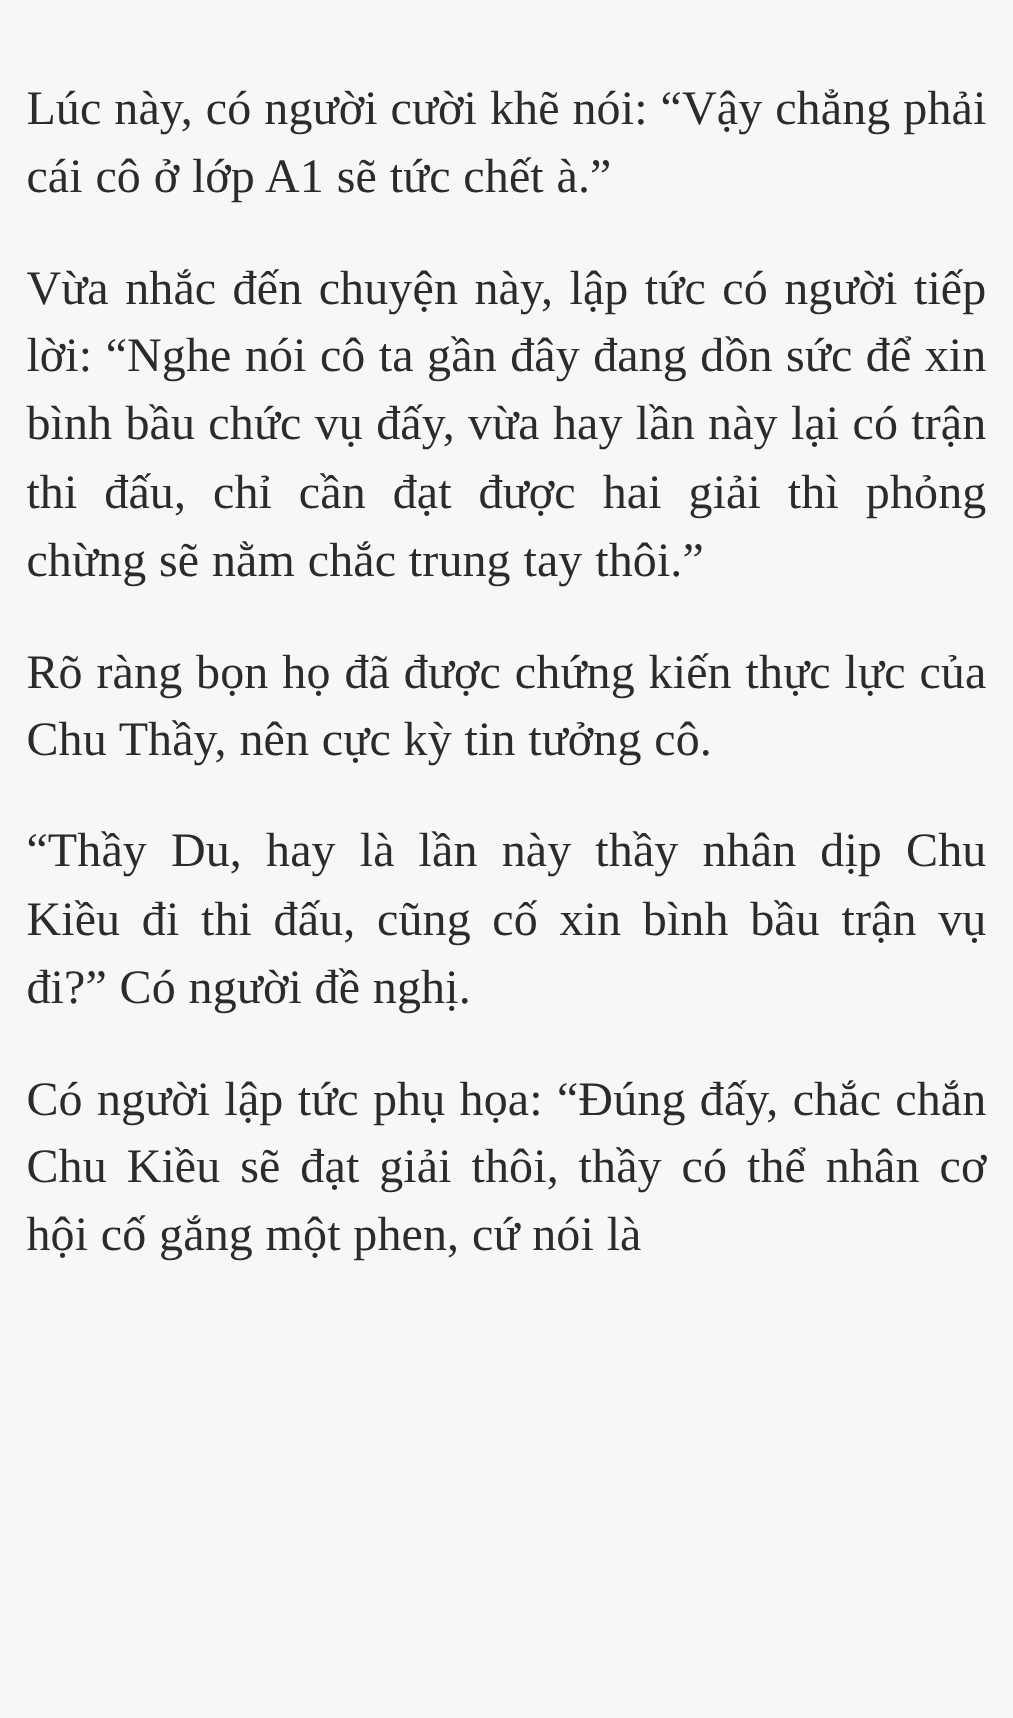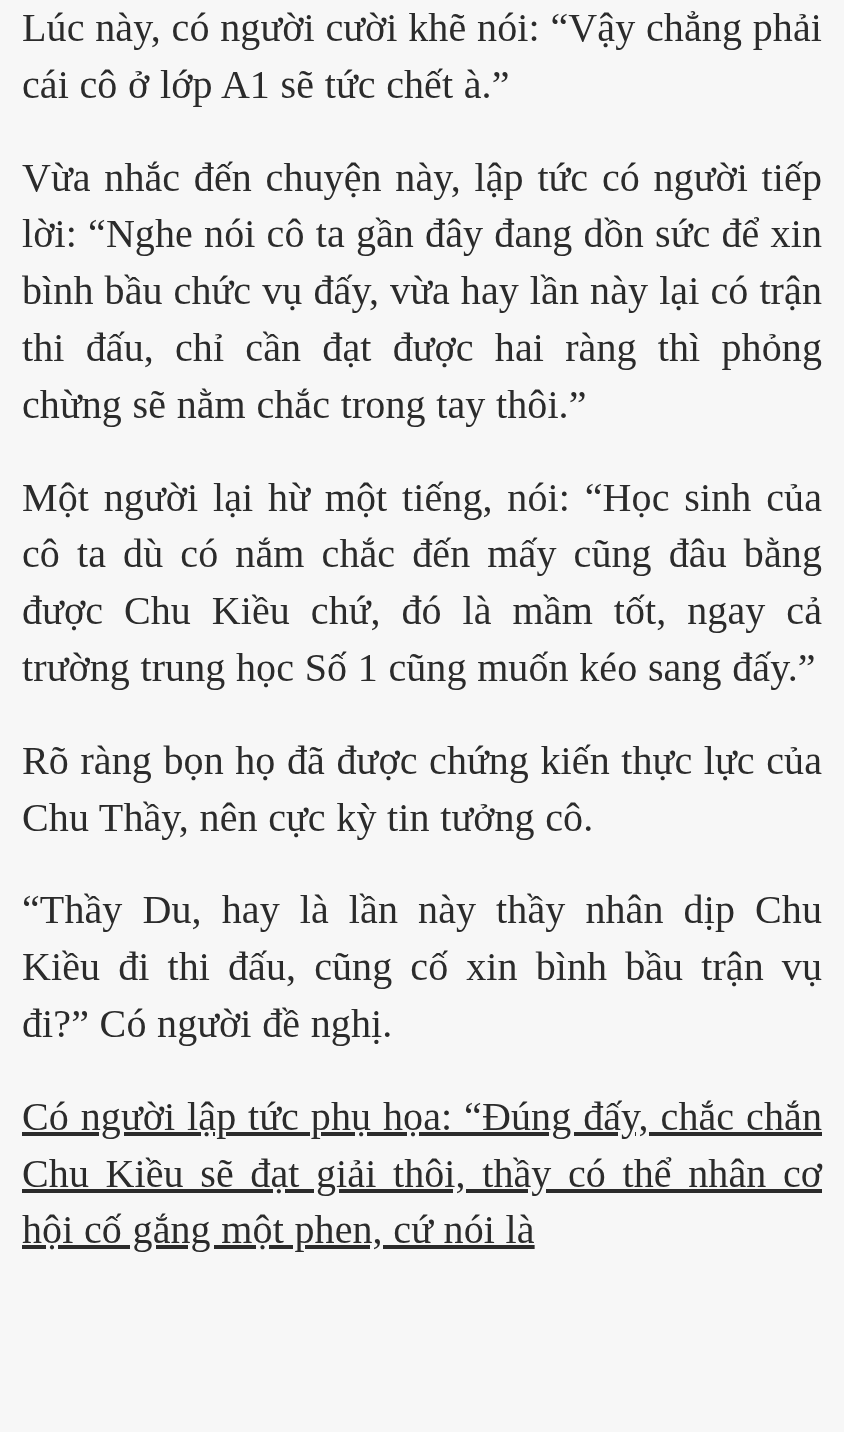--- a/index.html
+++ b/index.html
@@ -7,42 +7,41 @@
     padding: 0;
     background: #f7f7f7;
   }
   body {
     width: 844px;
     min-height: 1432px;
     font-family: "Liberation Serif", "DejaVu Serif", serif;
     color: #2b2b2b;
   }
   .reader {
-    padding: 0 22px 10px 22px;
+    padding: 18px 22px 10px 22px;
     box-sizing: border-box;
     width: 844px;
+    margin-top: 44px;
   }
   .para {
     font-size: 40px;
     line-height: 1.42;
     text-align: justify;
     text-justify: inter-word;
     margin: 0 0 36px 0;
     letter-spacing: 0.1px;
     color: #2b2b2b;
     word-spacing: 0.5px;
   }
   .para:last-child {
     margin-bottom: 0;
-    text-decoration: underline;
   }
 </style>
 </head>
 <body>
 
 <div class="reader">
   <p class="para">Lúc này, có người cười khẽ nói: “Vậy chẳng phải cái cô ở lớp A1 sẽ tức chết à.”</p>
-  <p class="para">Vừa nhắc đến chuyện này, lập tức có người tiếp lời: “Nghe nói cô ta gần đây đang dồn sức để xin bình bầu chức vụ đấy, vừa hay lần này lại có trận thi đấu, chỉ cần đạt được hai ràng thì phỏng chừng sẽ nằm chắc trong tay thôi.”</p>
-  <p class="para">Một người lại hừ một tiếng, nói: “Học sinh của cô ta dù có nắm chắc đến mấy cũng đâu bằng được Chu Kiều chứ, đó là mầm tốt, ngay cả trường trung học Số 1 cũng muốn kéo sang đấy.”</p>
+  <p class="para">Vừa nhắc đến chuyện này, lập tức có người tiếp lời: “Nghe nói cô ta gần đây đang dồn sức để xin bình bầu chức vụ đấy, vừa hay lần này lại có trận thi đấu, chỉ cần đạt được hai giải thì phỏng chừng sẽ nằm chắc trung tay thôi.”</p>
   <p class="para">Rõ ràng bọn họ đã được chứng kiến thực lực của Chu Thầy, nên cực kỳ tin tưởng cô.</p>
   <p class="para">“Thầy Du, hay là lần này thầy nhân dịp Chu Kiều đi thi đấu, cũng cố xin bình bầu trận vụ đi?” Có người đề nghị.</p>
   <p class="para">Có người lập tức phụ họa: “Đúng đấy, chắc chắn Chu Kiều sẽ đạt giải thôi, thầy có thể nhân cơ hội cố gắng một phen, cứ nói là</p>
 </div>
 
 </body></html>

